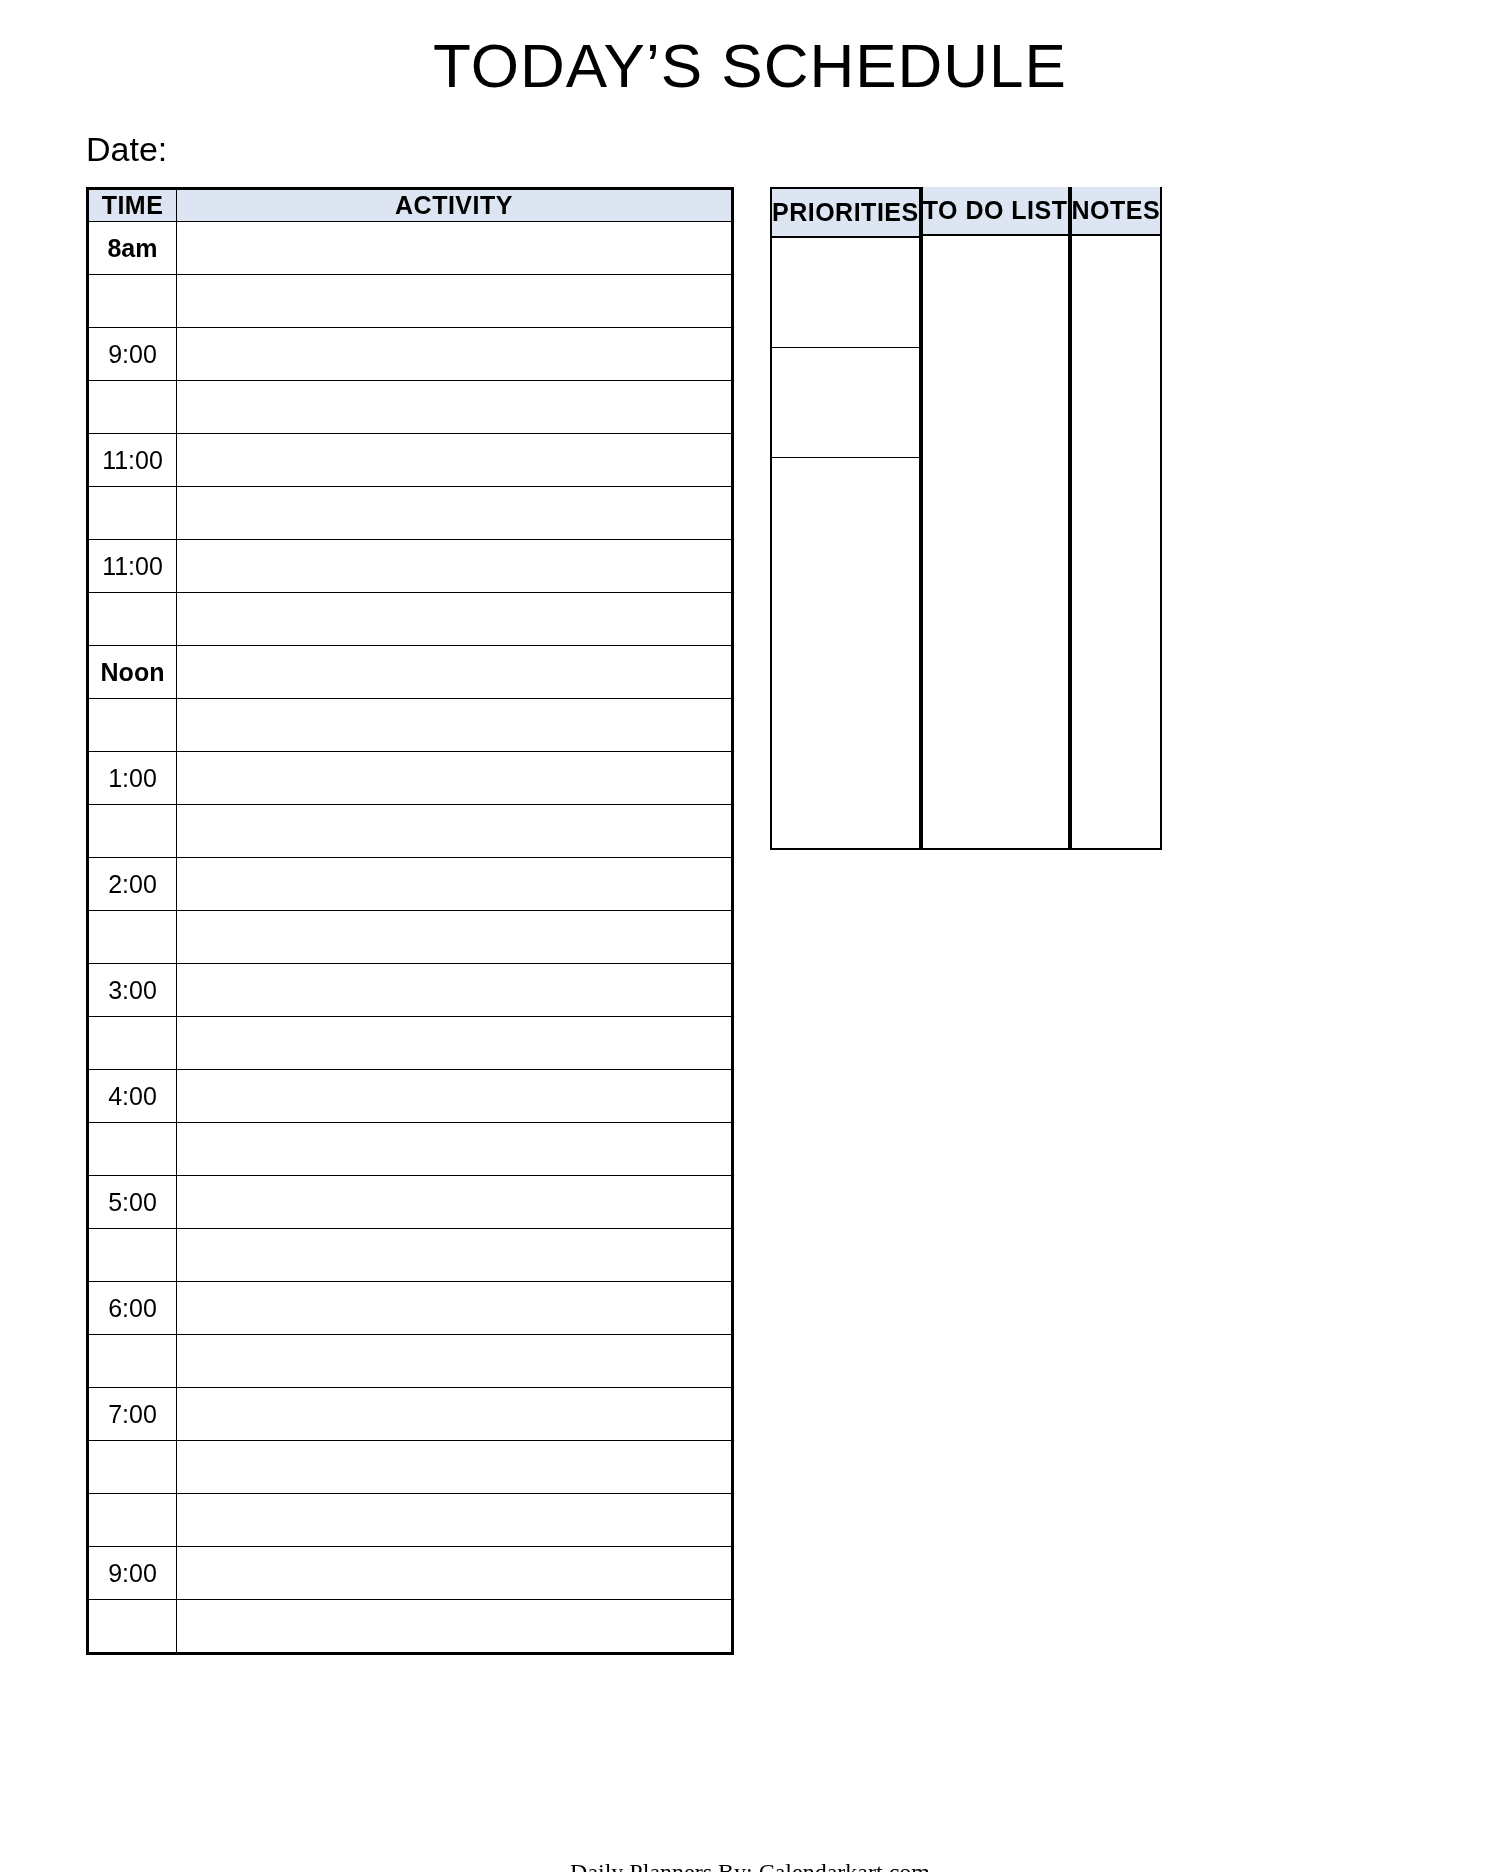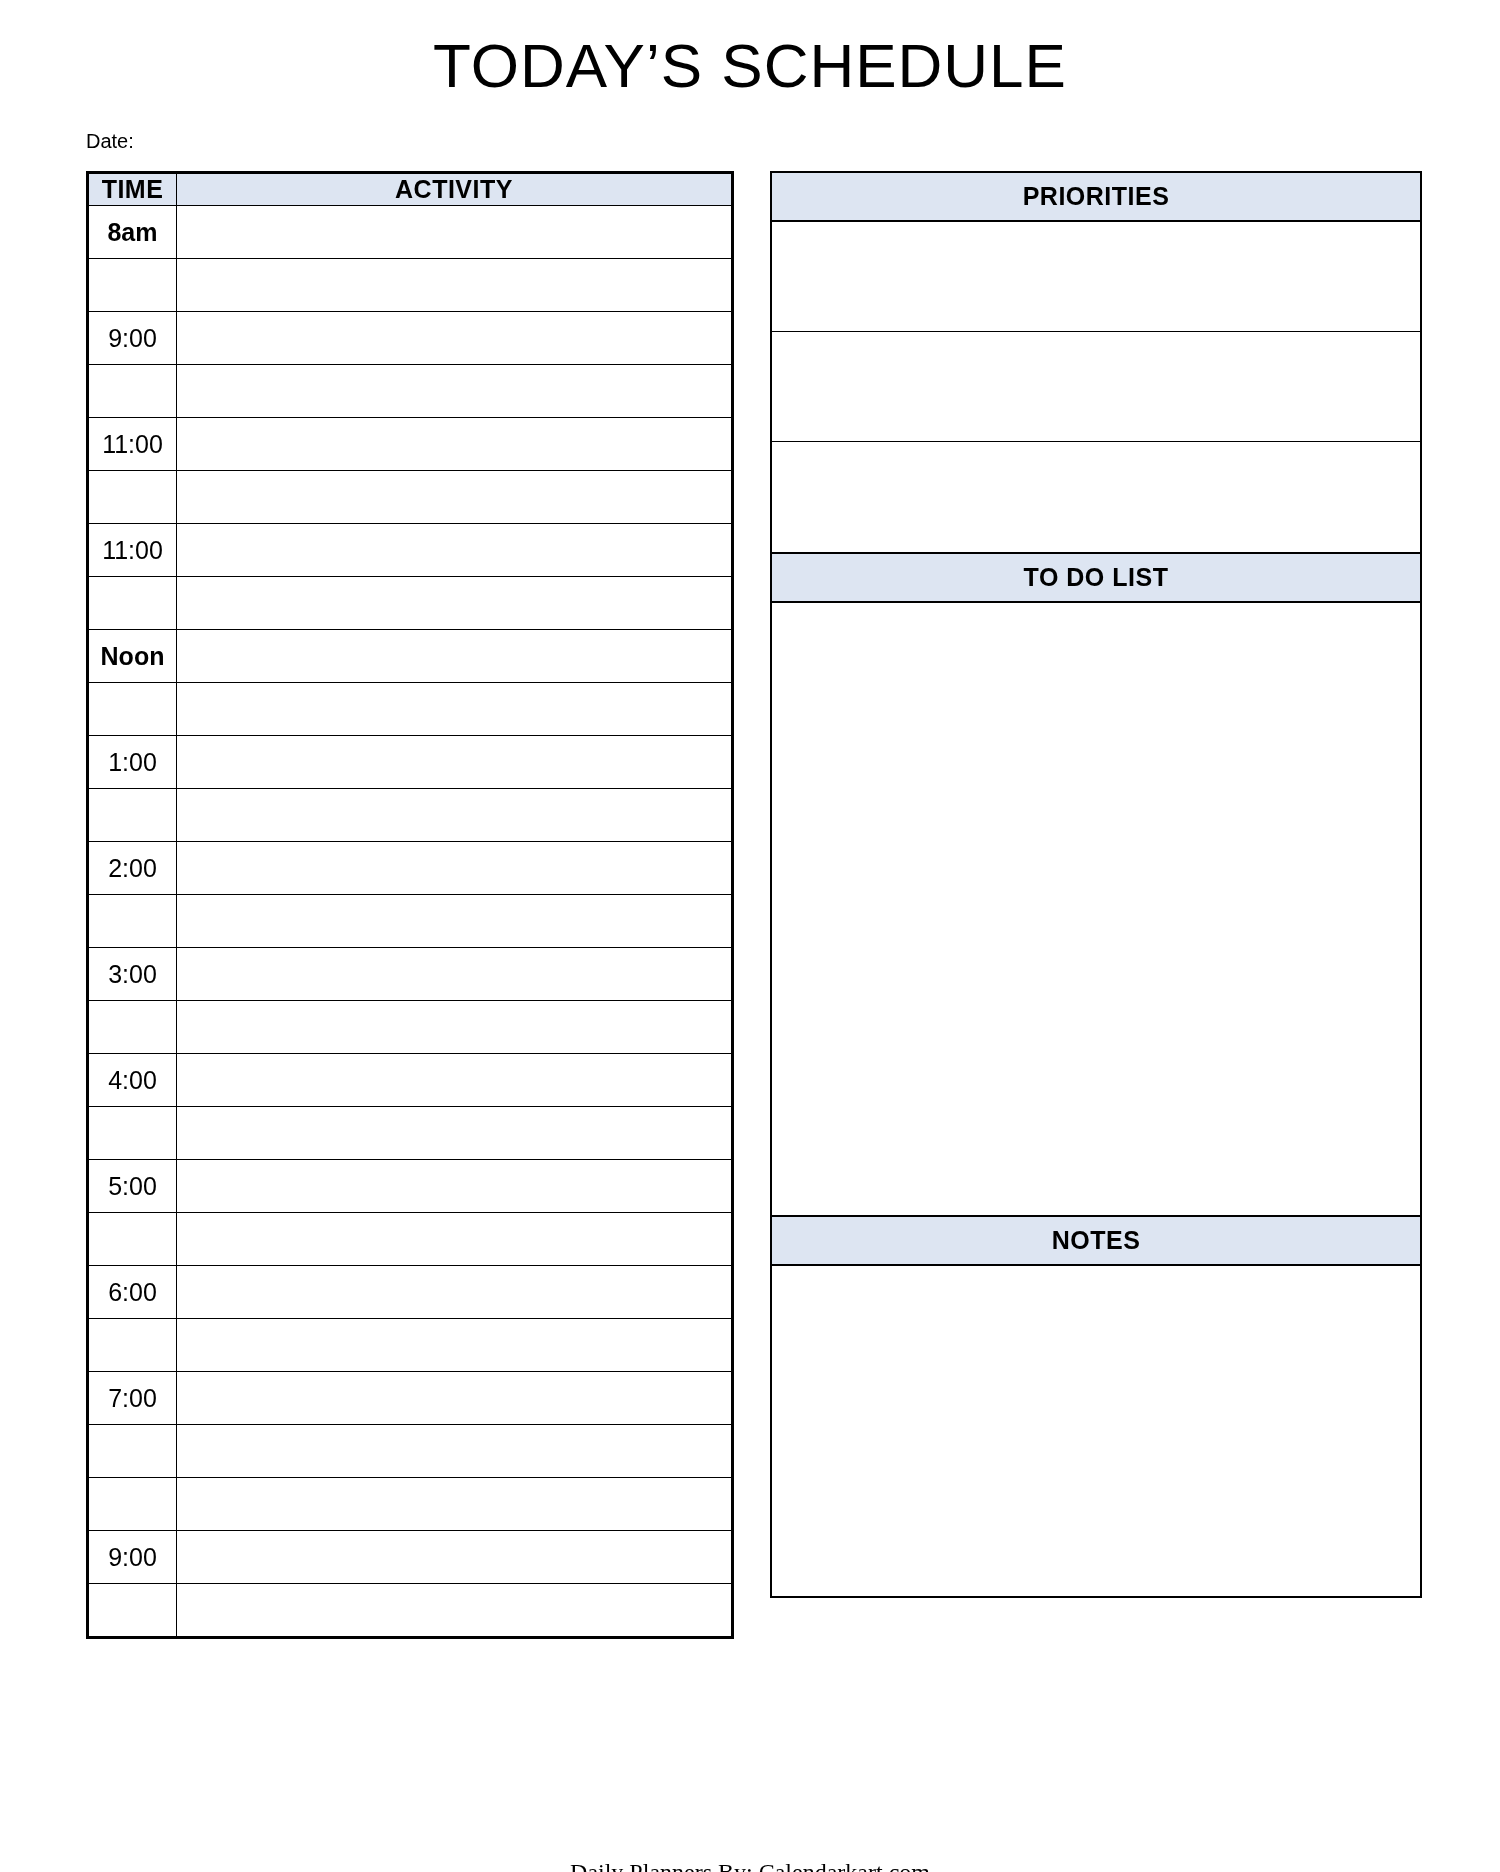--- a/index.html
+++ b/index.html
@@ -30,21 +30,21 @@
     margin: 32px 0 0 0;
     line-height: 1.1;
   }
   .date-row {
     margin: 30px 0 0 86px;
     font-size: 26px;
     display: flex;
     align-items: flex-end;
     gap: 6px;
   }
-  .date-label { font-size: 20px; }
+  .date-label { font-size: 34px; }
   .date-value {
     min-width: 240px;
     font-size: 26px;
   }
 
   .columns {
     display: flex;
     margin: 18px 0 0 86px;
     width: 1336px;
     gap: 36px;
@@ -84,21 +84,21 @@
     vertical-align: middle;
     padding: 0;
   }
   td.time-cell.bold { font-weight: bold; }
   td.act-cell { padding: 0; }
 
   
   .right {
     width: 652px;
     display: flex;
-    flex-direction: column;
+    flex-direction: row;
   }
   .panel {
     border: 2px solid #000;
     box-sizing: border-box;
     background: #fff;
   }
   .panel-head {
     background: #dde5f2;
     text-align: center;
     font-size: 25px;

